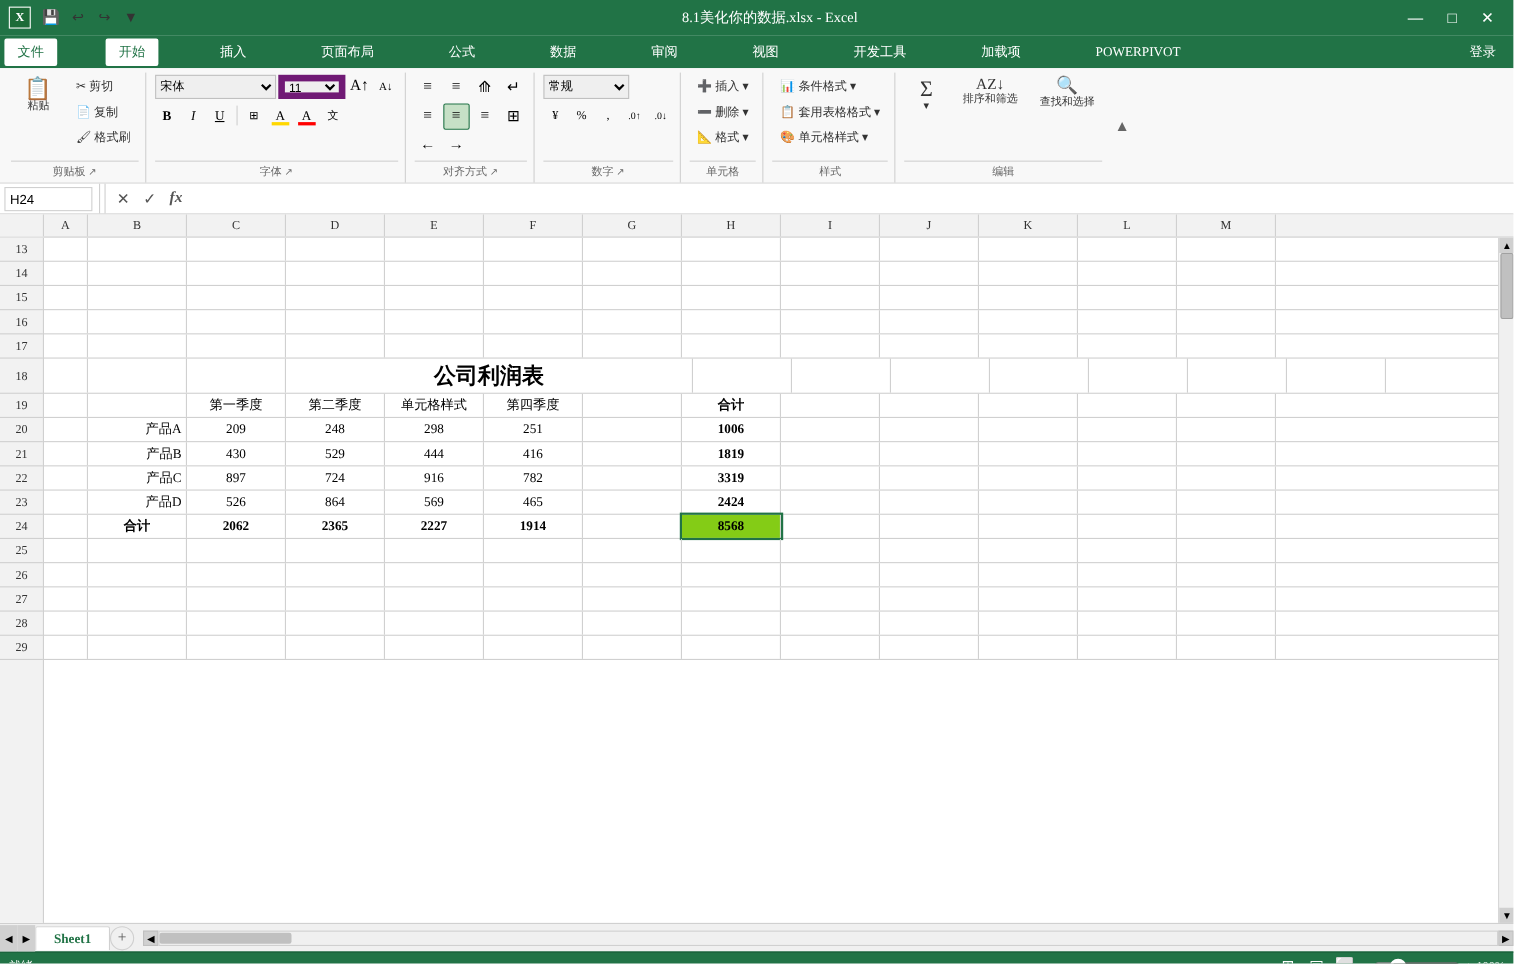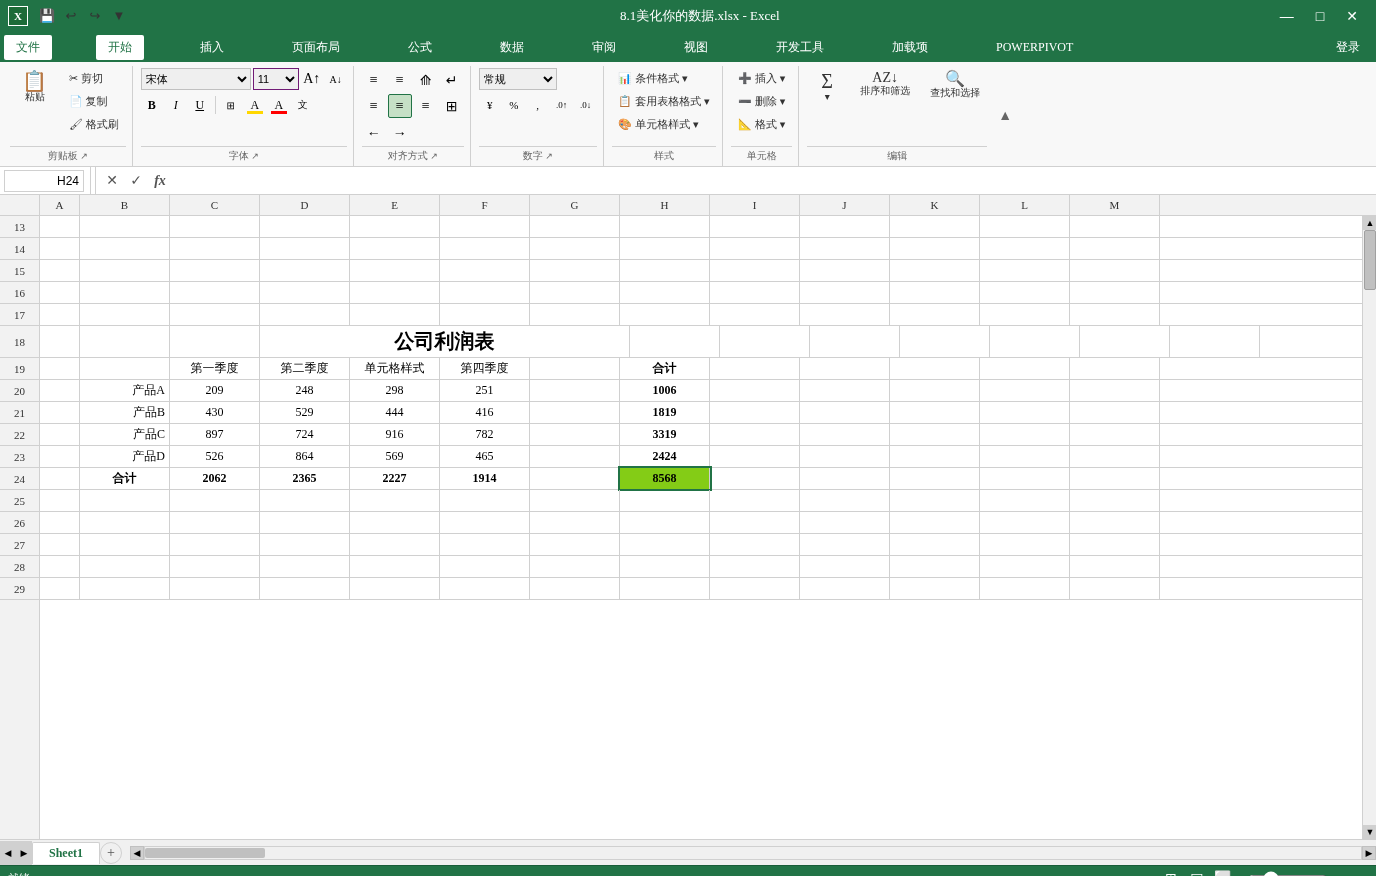--- a/index.html
+++ b/index.html
@@ -75,38 +75,38 @@
     .rbn-btn .label { font-size: 10px; line-height: 1; }
 
     .rbn-btn-sm {
       display: flex; align-items: center; gap: 4px;
       padding: 2px 6px; cursor: pointer; border: 1px solid transparent; border-radius: 2px;
       font-size: 11px; color: #333; text-align: center;
     }
 
     
     .font-select { width: 110px; height: 22px; font-size: 11px; border: 1px solid #c0c0c0; }
-    .font-size-select { width: 46px; height: 22px; font-size: 11px; border: 1px solid #701a75; }
+    .font-size-select { width: 61px; height: 22px; font-size: 11px; border: 6px solid #701a75; }
     .font-row { display: flex; align-items: center; gap: 2px; margin-bottom: 2px; }
     .font-btn { width: 22px; height: 22px; display: flex; align-items: center; justify-content: center; cursor: pointer; border: 1px solid transparent; border-radius: 2px; font-size: 12px; }
     .font-btn.bold { font-weight: bold; }
     .font-btn.italic { font-style: italic; }
     .font-btn.underline { text-decoration: underline; }
     .align-btn { width: 24px; height: 24px; display: flex; align-items: center; justify-content: center; cursor: pointer; border: 1px solid transparent; border-radius: 2px; font-size: 14px; }
     .align-btn.active { background: #c6e0c6; border-color: #217346; }
 
     
     .num-select { width: 78px; height: 22px; font-size: 11px; border: 1px solid #c0c0c0; }
 
     
     .formula-bar {
       display: flex; align-items: center; border-bottom: 1px solid #d0d0d0;
       background: white; height: 28px; padding: 0 4px; gap: 4px;
     }
-    .cell-ref { width: 80px; height: 22px; border: 1px solid #d0d0d0; font-size: 12px; padding: 0 4px; text-align: right; }
+    .cell-ref { width: 80px; height: 22px; border: 1px solid #d0d0d0; font-size: 12px; padding: 0 4px; text-align: left; }
     .formula-divider { width: 6px; height: 100%; border-left: 1px solid #d0d0d0; border-right: 1px solid #d0d0d0; margin: 0 2px; display: flex; align-items: center; justify-content: center; font-size: 10px; color: #666; }
     .formula-icons { display: flex; align-items: center; gap: 4px; }
     .formula-icon { width: 20px; height: 20px; display: flex; align-items: center; justify-content: center; cursor: pointer; font-size: 14px; color: #555; }
     .formula-input { flex: 1; height: 22px; border: none; outline: none; font-size: 12px; padding: 0 4px; }
 
     
     .col-headers { display: flex; border-bottom: 1px solid #d0d0d0; background: #f2f2f2; flex-shrink: 0; }
     .col-header {
       display: flex; align-items: center; justify-content: center;
       border-right: 1px solid #d0d0d0; height: 20px; font-size: 11px; color: #333;
@@ -297,34 +297,34 @@
         <div class="font-btn" style="font-size:11px;">,</div>
         <div class="font-btn" style="font-size:9px;">.0↑</div>
         <div class="font-btn" style="font-size:9px;">.0↓</div>
       </div>
     </div>
     <div class="ribbon-group-label">数字 <span style="font-size:9px;">↗</span></div>
   </div>
 
   <div class="ribbon-group">
     <div class="ribbon-group-content" style="flex-direction:column;gap:2px;">
+      <div class="rbn-btn-sm">➕ 插入 ▾</div>
+      <div class="rbn-btn-sm">➖ 删除 ▾</div>
+      <div class="rbn-btn-sm">📐 格式 ▾</div>
+    </div>
+    <div class="ribbon-group-label">单元格</div>
+  </div>
+
+  <div class="ribbon-group">
+    <div class="ribbon-group-content" style="flex-direction:column;gap:2px;">
       <div class="rbn-btn-sm">📊 条件格式 ▾</div>
       <div class="rbn-btn-sm">📋 套用表格格式 ▾</div>
       <div class="rbn-btn-sm">🎨 单元格样式 ▾</div>
     </div>
     <div class="ribbon-group-label">样式</div>
-  </div>
-
-  <div class="ribbon-group">
-    <div class="ribbon-group-content" style="flex-direction:column;gap:2px;">
-      <div class="rbn-btn-sm">➕ 插入 ▾</div>
-      <div class="rbn-btn-sm">➖ 删除 ▾</div>
-      <div class="rbn-btn-sm">📐 格式 ▾</div>
-    </div>
-    <div class="ribbon-group-label">单元格</div>
   </div>
 
   <div class="ribbon-group" style="border-right:none;">
     <div class="ribbon-group-content" style="gap:6px;">
       <div class="rbn-btn">
         <div class="icon">Σ</div>
         <div class="label">▾</div>
       </div>
       <div class="rbn-btn" style="min-width:60px;">
         <div class="icon" style="font-size:14px;">AZ↓</div>

